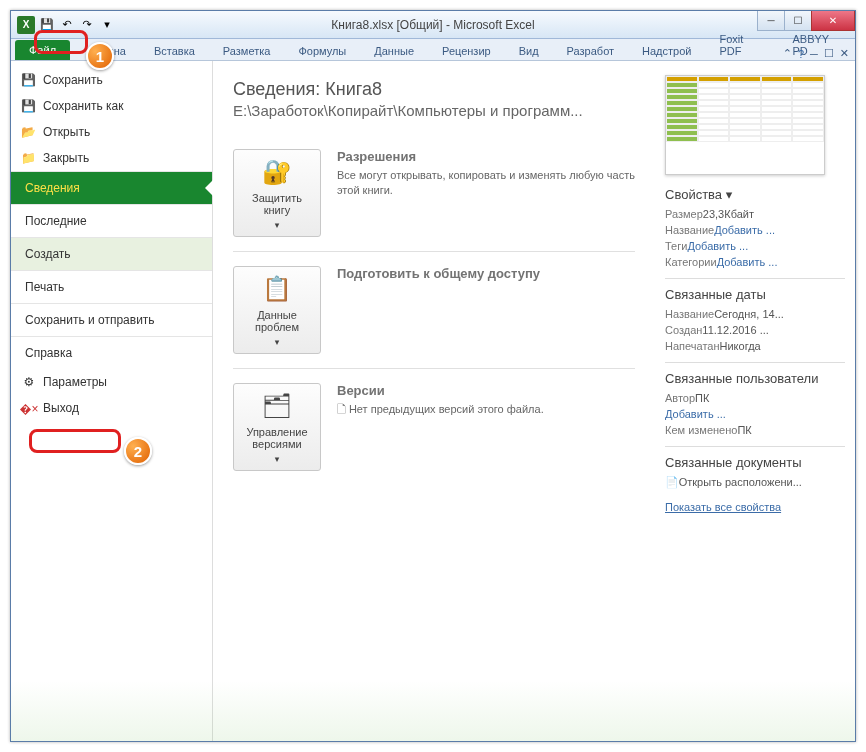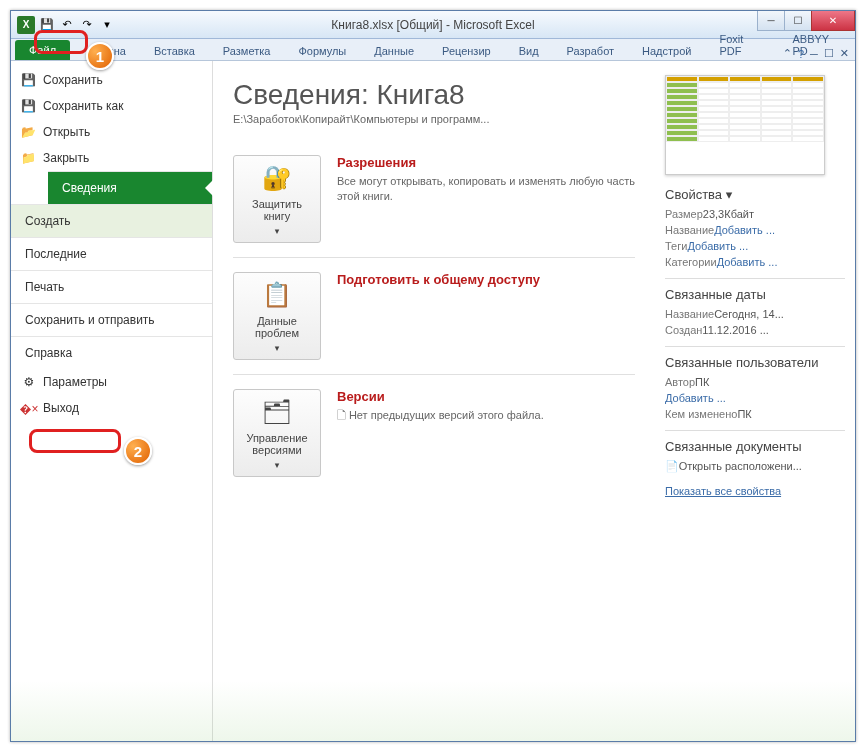--- a/index.html
+++ b/index.html
@@ -25,35 +25,35 @@
 .badge2 { left: 124px; top: 437px; }
 .ribbon-right { position: absolute; right: 6px; display: flex; gap: 6px; align-items: center; }
 .ribbon-right span { font-size: 11px; color: #3b5a82; }
 
 .backstage { display: flex; height: calc(100% - 50px); }
 
 .leftnav { width: 202px; background: #fff; border-right: 1px solid #ddd; padding-top: 6px; }
 .nav-item { display: flex; align-items: center; gap: 6px; padding: 5px 10px; font-size: 12px; color: #333; cursor: pointer; }
 .nav-item .ic { width: 16px; height: 16px; display: inline-flex; align-items: center; justify-content: center; font-size: 12px; }
 .nav-block { padding: 9px 14px; font-size: 12px; color: #333; border-top: 1px solid #e5e5e5; cursor: pointer; }
-.nav-block.selected { background: #19862f; color: #ffffff; position: relative; margin-left: 37px; }
+.nav-block.selected { background: #19862f; color: #fde047; position: relative; }
 .nav-block.selected::after { content: ''; position: absolute; right: -1px; top: 50%; transform: translateY(-50%); border: 8px solid transparent; border-right-color: #fff; }
 .nav-block.alt { background: #e8f1e0; }
 .callout2 { position: absolute; left: 29px; top: 429px; border: 3px solid #e02020; border-radius: 8px; width: 92px; height: 24px; pointer-events: none; z-index: 50; }
 
 .content { flex: 1; padding: 18px 20px; background: #fff; overflow: hidden; position: relative; }
-.content h1 { font-size: 28px; font-weight: normal; color: #555; margin-bottom: 2px; }
-.content .path { font-size: 11px; color: #666; margin-bottom: 16px; }
+.content h1 { font-size: 18px; font-weight: normal; color: #555; margin-bottom: 2px; }
+.content .path { font-size: 15px; color: #666; margin-bottom: 16px; }
 
 .section { display: flex; gap: 16px; padding: 14px 0; border-bottom: 1px solid #e0e0e0; }
 .section:last-child { border-bottom: none; }
 .big-btn { width: 88px; min-height: 70px; border: 1px solid #c8c8c8; background: linear-gradient(#fdfdfd,#ececec); border-radius: 3px; display: flex; flex-direction: column; align-items: center; justify-content: center; gap: 4px; padding: 6px 4px; font-size: 11px; color: #444; text-align: center; cursor: pointer; }
 .big-btn .bic { width: 32px; height: 32px; display: flex; align-items: center; justify-content: center; font-size: 24px; }
 .sec-body { flex: 1; }
-.sec-title { font-size: 13px; color: #b91c1c; font-weight: bold; margin-bottom: 4px; }
+.sec-title { font-size: 13px; color: #737373; font-weight: bold; margin-bottom: 4px; }
 .sec-text { font-size: 11px; color: #666; line-height: 1.4; }
 .sec-text ul { list-style: none; padding-left: 10px; margin-top: 4px; }
 .sec-text li::before { content: '■ '; color: #aaa; font-size: 8px; }
 
 .rightpanel { width: 200px; padding: 14px 10px; font-size: 11px; color: #555; }
 .thumb { width: 160px; height: 100px; border: 1px solid #ccc; background: #fff; margin-bottom: 12px; position: relative; overflow: hidden; box-shadow: 0 1px 3px rgba(0,0,0,0.2); }
 .thumb-row { height: 6px; display: flex; }
 .thumb-cell { flex: 1; border: 0.5px solid #eee; }
 .thumb-cell.h { background: #d4a000; }
 .thumb-cell.g { background: #8fbf4f; }
@@ -121,22 +121,22 @@
         </div>
       <div class="nav-item">
           <span class="ic">📂</span>
           <span>Открыть</span>
         </div>
       <div class="nav-item">
           <span class="ic">📁</span>
           <span>Закрыть</span>
         </div>
       <div class="nav-block selected">Сведения</div>
+      <div class="nav-block">Последние</div>
       <div class="nav-block alt">Создать</div>
-      <div class="nav-block">Последние</div>
       <div class="nav-block">Печать</div>
       <div class="nav-block">Сохранить и отправить</div>
       <div class="nav-block">Справка</div>
       <div class="nav-item">
           <span class="ic">⚙</span>
           <span>Параметры</span>
         </div>
       <div class="nav-item">
           <span class="ic" style="color:#c33">�×</span>
           <span>Выход</span>
@@ -283,20 +283,24 @@
       <div class="divider"></div>
       <div class="prop-head">Связанные даты</div>
       <div class="prop-row">
           <span class="k">Название</span>
           <span class="v">Сегодня, 14...</span>
         </div>
       <div class="prop-row">
           <span class="k">Создан</span>
           <span class="v">11.12.2016 ...</span>
         </div>
+      <div class="prop-row">
+          <span class="k">Напечатан</span>
+          <span class="v">Никогда</span>
+        </div>
       <div class="divider"></div>
       <div class="prop-head">Связанные пользователи</div>
       <div class="prop-row">
           <span class="k">Автор</span>
           <span class="v">ПК</span>
         </div>
       <div class="prop-row">
           <span class="k"></span>
           <span class="v link">Добавить ...</span>
         </div>

